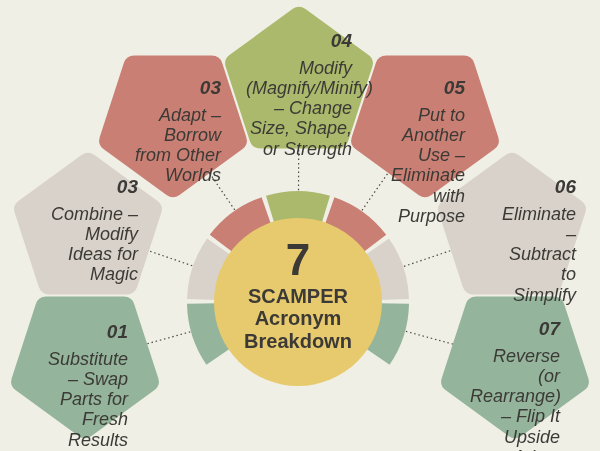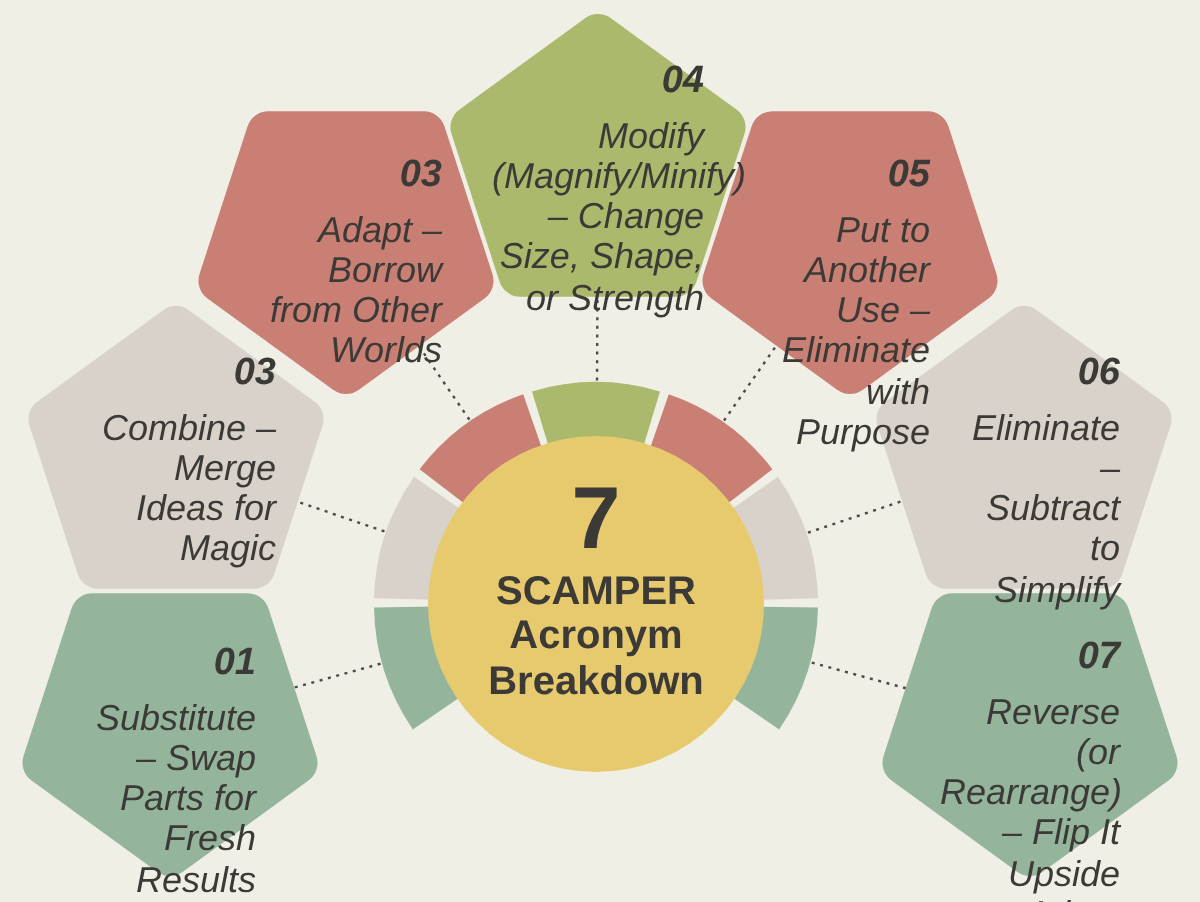--- a/index.html
+++ b/index.html
@@ -14,21 +14,21 @@
   .pdesc{font-size:18px;line-height:1.12;font-weight:400;}
   .center-label{position:absolute;left:223px;top:239px;width:150px;text-align:center;z-index:5;}
   .big-number{font-size:44px;font-weight:bold;line-height:0.95;}
   .center-title{font-size:20px;font-weight:bold;line-height:1.13;margin:4px auto 0;width:130px;}
   
   #pl-0{left:42px;top:322px;width:86px;}
   #pl-1{left:38px;top:177px;width:100px;}
   #pl-2{left:125px;top:78px;width:96px;}
   #pl-3{left:246px;top:31px;width:106px;}
   #pl-4{left:385px;top:78px;width:80px;}
-  #pl-5{left:480px;top:177px;width:80px;}
+  #pl-5{left:496px;top:177px;width:80px;}
   #pl-6{left:470px;top:319px;width:90px;}
 </style>
 </head>
 <body>
 
 <div class="canvas" style="background: rgb(240, 239, 230); color: rgb(60, 58, 54);">
   <svg class="diagram" id="diagram" width="600" height="451" viewBox="0 0 600 451">
       <line x1="298" y1="302" x2="85" y2="361" stroke="#4b4a45" stroke-width="1.2" stroke-dasharray="1.5 2.8"></line>
       <line x1="298" y1="302" x2="88" y2="230" stroke="#4b4a45" stroke-width="1.2" stroke-dasharray="1.5 2.8"></line>
       <line x1="298" y1="302" x2="173" y2="120" stroke="#4b4a45" stroke-width="1.2" stroke-dasharray="1.5 2.8"></line>
@@ -59,21 +59,21 @@
       <path d="M512.00 164.00 L574.77 209.60 L550.79 283.40 L473.21 283.40 L449.23 209.60 Z" fill="#d8d2ca" stroke="#d8d2ca" stroke-width="22" stroke-linejoin="round"></path>
       <path d="M515.00 427.00 L452.23 381.40 L476.21 307.60 L553.79 307.60 L577.77 381.40 Z" fill="#94b59c" stroke="#94b59c" stroke-width="22" stroke-linejoin="round"></path>
     </svg>
 
   <div class="plabel" id="pl-0">
     <div class="pnum">01</div>
     <div class="pdesc">Substitute – Swap Parts for Fresh Results</div>
   </div>
   <div class="plabel" id="pl-1">
     <div class="pnum">03</div>
-    <div class="pdesc">Combine – Merge Ideas for Magic</div>
+    <div class="pdesc">Combine – Modify Ideas for Magic</div>
   </div>
   <div class="plabel" id="pl-2">
     <div class="pnum">03</div>
     <div class="pdesc">Adapt – Borrow from Other Worlds</div>
   </div>
   <div class="plabel" id="pl-3">
     <div class="pnum">04</div>
     <div class="pdesc">Modify (Magnify/Minify) – Change Size, Shape, or Strength</div>
   </div>
   <div class="plabel" id="pl-4">

